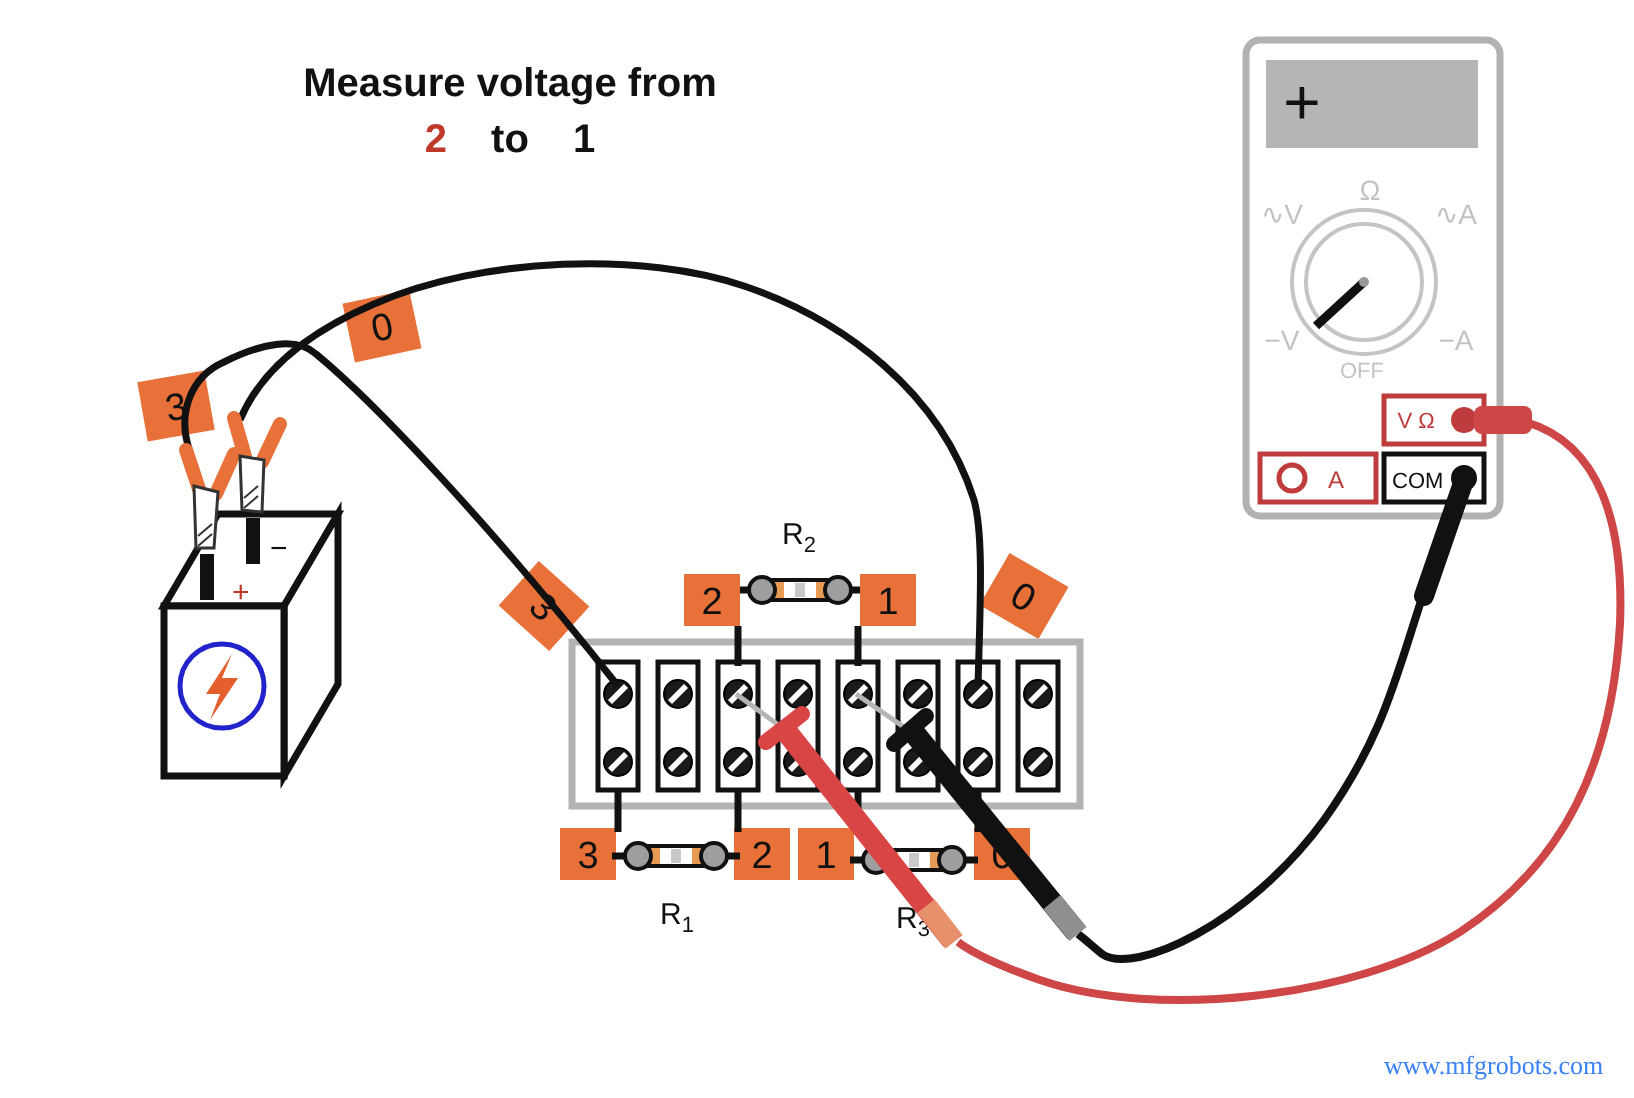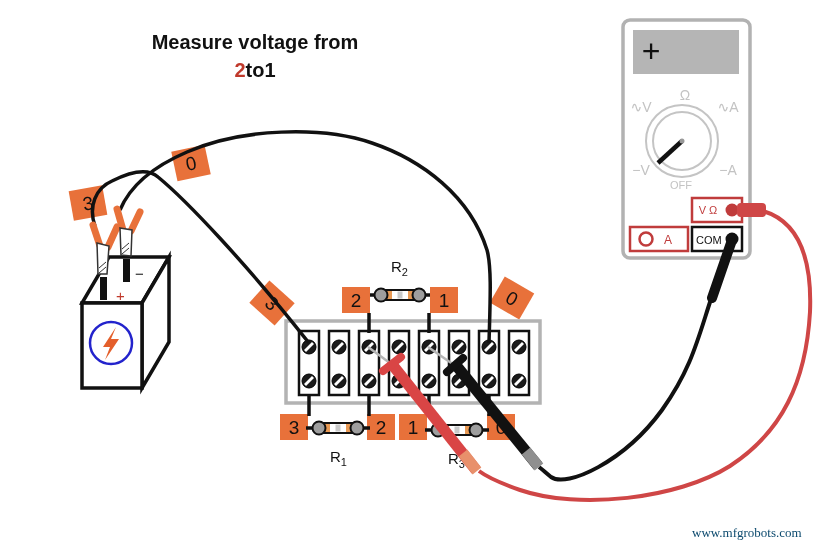--- a/index.html
+++ b/index.html
@@ -1,23 +1,23 @@
 <!DOCTYPE html>
 <html><head>
 <meta charset="utf-8">
 <style>
   html,body{margin:0;padding:0;background:#fff;}
   #stage{position:relative;width:817px;height:549px;background:#ffffff;overflow:hidden;
          font-family:"Liberation Sans",sans-serif;}
   #title{position:absolute;left:105px;top:28px;width:300px;text-align:center;
          font-size:20px;line-height:28px;color:#111;font-weight:bold;}
   #title .hl{color:#c0392b;}
-  #title .sp{margin:0 0;}
+  #title .sp{margin:0 22px;}
   #watermark{position:absolute;left:692px;top:525px;font-family:"Liberation Serif",serif;
-             font-size:13px;color:#0c4a6e;}
+             font-size:13px;color:#3b82f6;}
   svg text{font-family:"Liberation Sans",sans-serif;}
 </style>
 </head>
 <body>
 
 <div id="stage">
 
   <div id="title">
     <div>Measure voltage from</div>
     <div><span class="hl">2</span><span class="sp">to</span><span>1</span></div>

